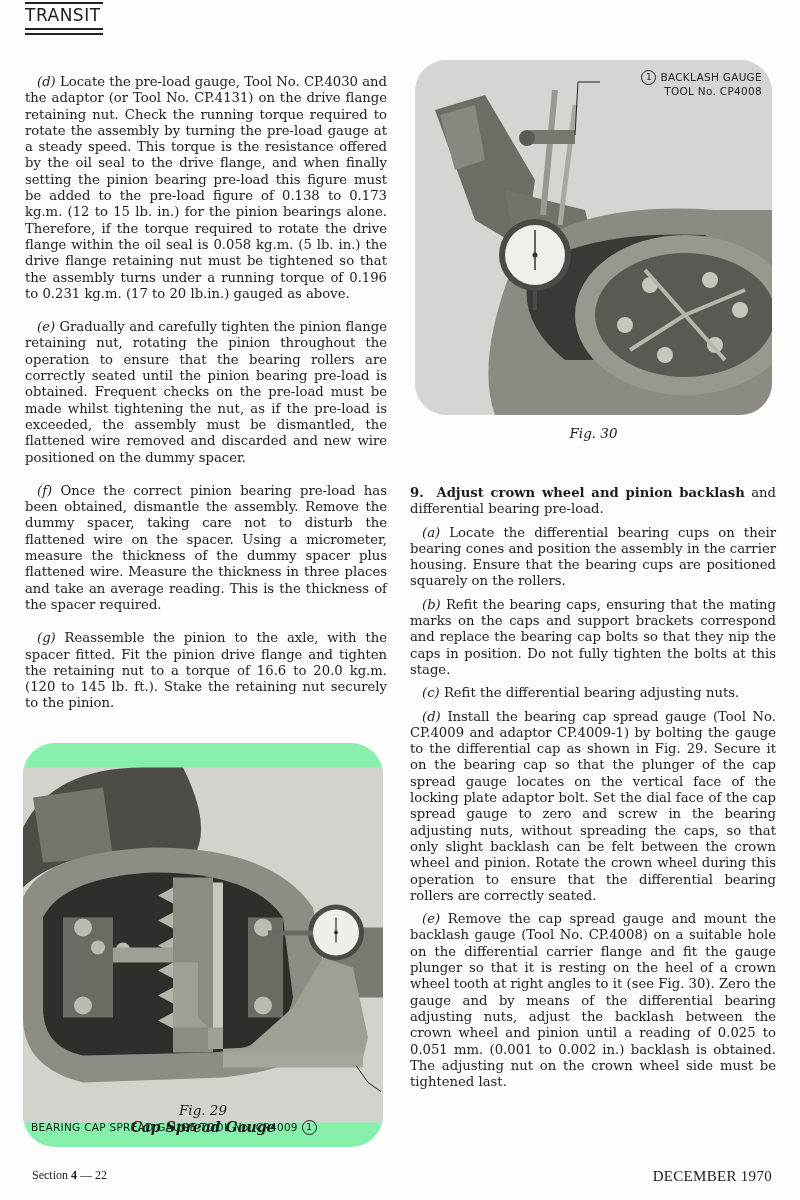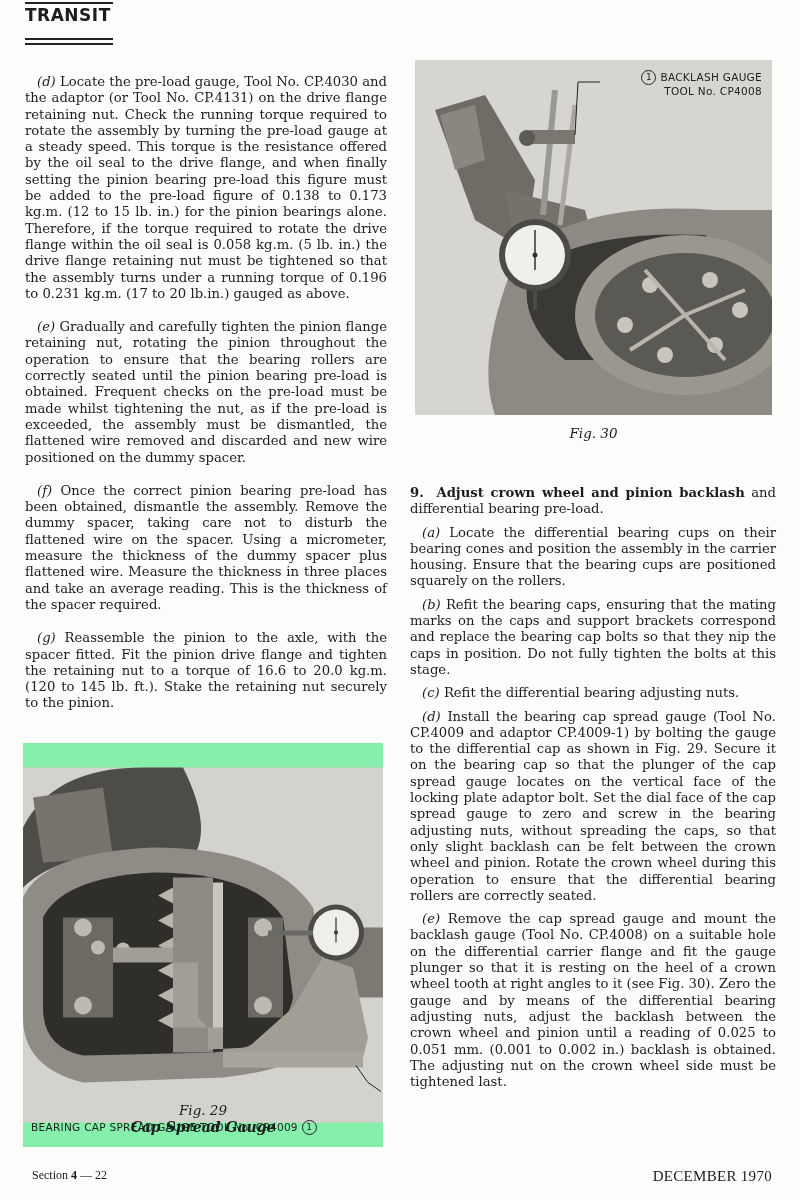--- a/index.html
+++ b/index.html
@@ -3,35 +3,35 @@
 <meta charset="utf-8">
 <style>
   html, body { margin: 0; padding: 0; }
   body {
     width: 800px; height: 1200px; background: #fdfdfc; position: relative; overflow: hidden;
     font-family: "DejaVu Serif", "Liberation Serif", serif; color: #1c1c1c;
   }
   .header {
     position: absolute; left: 25px; top: 2px;
     font-family: "DejaVu Sans", "Liberation Sans", sans-serif;
-    font-weight: bold; font-size: 17px; letter-spacing: 0.5px;
+    font-weight: normal; font-size: 17px; letter-spacing: 0.5px;
     border-top: 2px solid #222; border-bottom: 2px solid #222;
-    padding: 1px 2px 13px 0;
+    padding: 1px 2px 3px 0;
   }
   .header .rule2 { position:absolute; left:0; right:0; bottom:-7px; height:2px; background:#222; }
   .col { position: absolute; font-size: 13.2px; line-height: 16.3px; text-align: justify; }
   .col-left { left: 25px; top: 62px; width: 362px; }
   .col-right { left: 410px; top: 485px; width: 366px; }
   .col p { margin: 12px 0 17px 0; text-indent: 12px; hyphens: none; }
   .col-right p { margin: 0 0 7px 0; }
   .col-right p.heading { text-indent: 0; }
   .lbl { font-style: italic; }
   .bold { font-weight: bold; }
   .fig {
-    position: absolute; background: #c9c8c4; overflow: hidden;
+    position: absolute; background: #c9c8c4; overflow: hidden; border-radius: 32px;
   }
   .fig30 { left: 415px; top: 60px; width: 357px; height: 355px; background: #d4d3cf; }
   .fig29 { left: 23px; top: 743px; width: 360px; height: 404px; background: #86efac; }
   .fig svg { width: 100%; height: 100%; display: block; }
   .fig-label {
     position: absolute; font-family: "DejaVu Sans", "Liberation Sans", sans-serif;
     font-size: 10.5px; color: #222; letter-spacing: 0.3px; line-height: 13px;
   }
   .fig30 .fig-label { right: 10px; top: 10px; text-align: right; }
   .fig29 .fig-label { left: 8px; bottom: 12px; }

